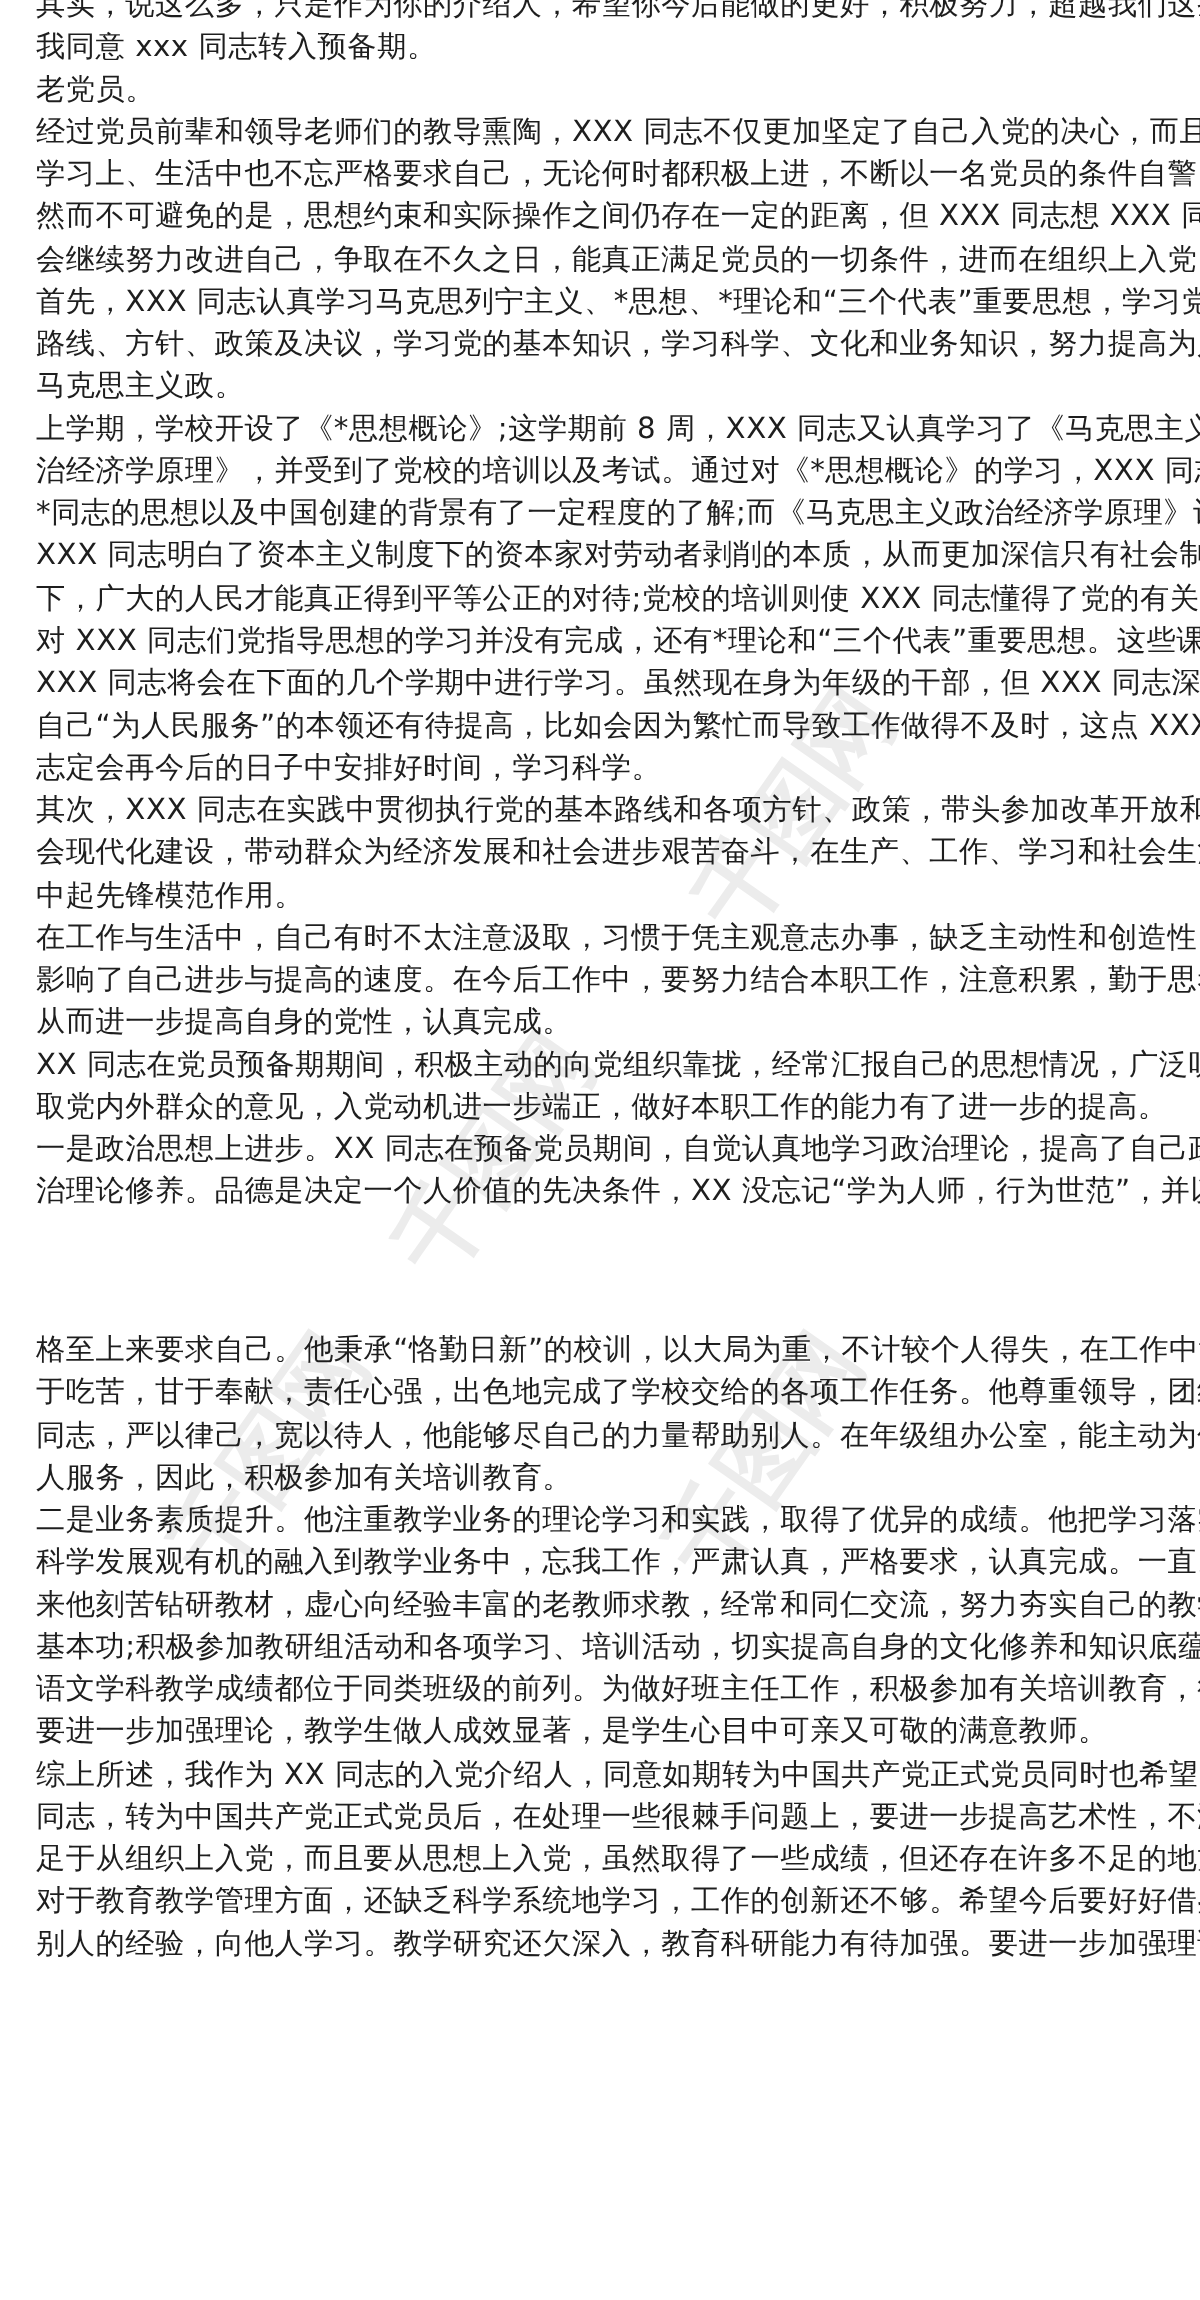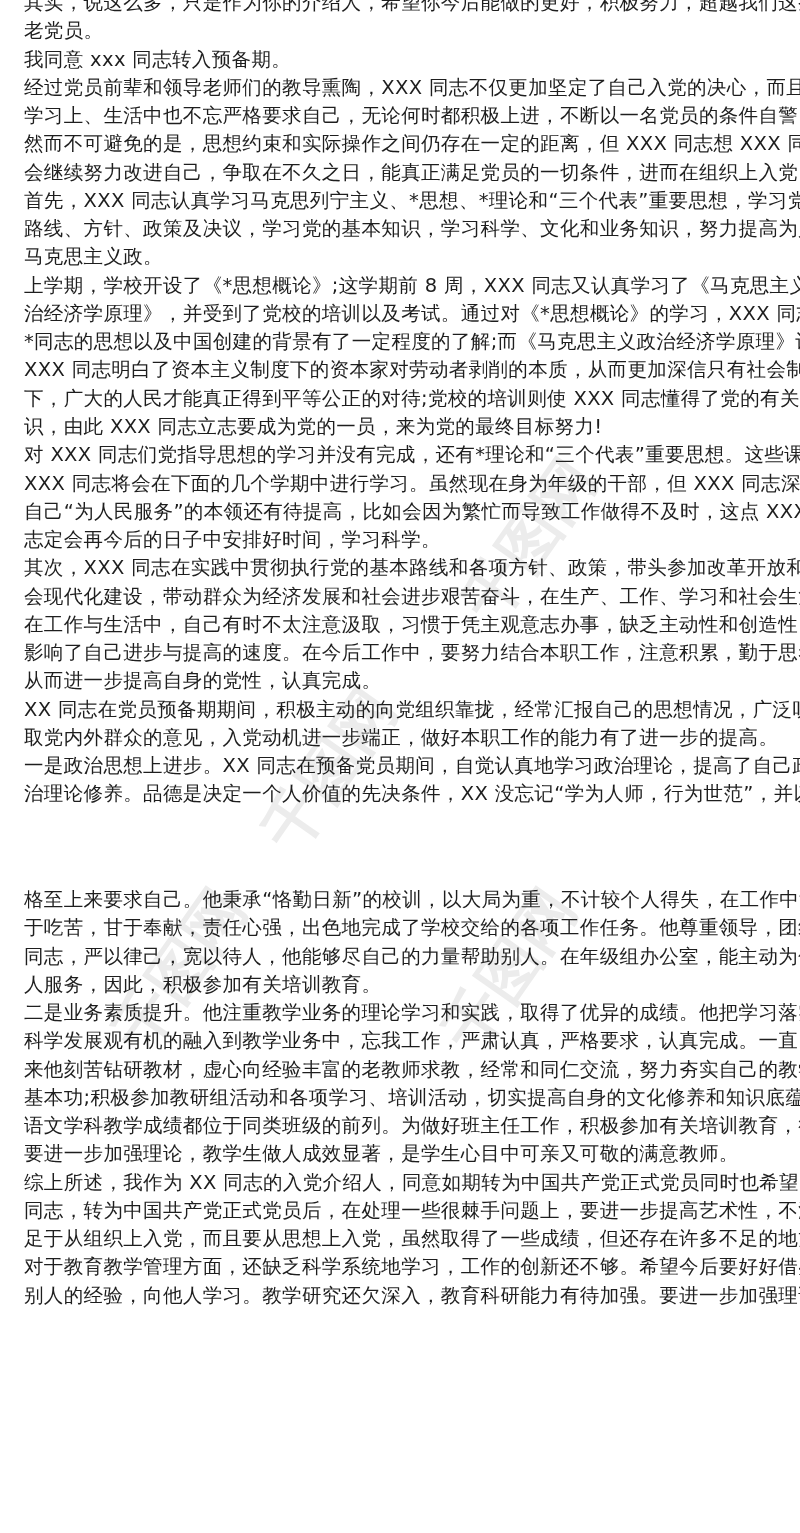--- a/index.html
+++ b/index.html
@@ -45,41 +45,41 @@
 </head>
 <body>
 
 <div class="watermark" style="left:440px; top:500px;">千图网</div>
 <div class="watermark" style="left:240px; top:730px;">千图网</div>
 <div class="watermark" style="left:90px; top:930px;">千图网</div>
 <div class="watermark" style="left:420px; top:930px;">千图网</div>
 
 <div id="page1" class="page-block">
   <div class="line">其实，说这么多，只是作为你的介绍人，希望你今后能做的更好，积极努力，超越我们这些</div>
+  <div class="line">我同意 xxx 同志转入预备期。</div>
   <div class="line">老党员。</div>
-  <div class="line">我同意 xxx 同志转入预备期。</div>
   <div class="line">经过党员前辈和领导老师们的教导熏陶，XXX 同志不仅更加坚定了自己入党的决心，而且在</div>
   <div class="line">学习上、生活中也不忘严格要求自己，无论何时都积极上进，不断以一名党员的条件自警。</div>
   <div class="line">然而不可避免的是，思想约束和实际操作之间仍存在一定的距离，但 XXX 同志想 XXX 同志</div>
   <div class="line">会继续努力改进自己，争取在不久之日，能真正满足党员的一切条件，进而在组织上入党。</div>
   <div class="line">首先，XXX 同志认真学习马克思列宁主义、*思想、*理论和“三个代表”重要思想，学习党的</div>
   <div class="line">路线、方针、政策及决议，学习党的基本知识，学习科学、文化和业务知识，努力提高为人</div>
   <div class="line">马克思主义政。</div>
   <div class="line">上学期，学校开设了《*思想概论》;这学期前 8 周，XXX 同志又认真学习了《马克思主义政</div>
   <div class="line">治经济学原理》，并受到了党校的培训以及考试。通过对《*思想概论》的学习，XXX 同志对</div>
   <div class="line">*同志的思想以及中国创建的背景有了一定程度的了解;而《马克思主义政治经济学原理》让</div>
   <div class="line">XXX 同志明白了资本主义制度下的资本家对劳动者剥削的本质，从而更加深信只有社会制度</div>
   <div class="line">下，广大的人民才能真正得到平等公正的对待;党校的培训则使 XXX 同志懂得了党的有关知</div>
-  <div class="line">识，由此 XXX 同志立志要成为党的一员，来为党的最终目标努力!</div>
   <div class="line">对 XXX 同志们党指导思想的学习并没有完成，还有*理论和“三个代表”重要思想。这些课程</div>
   <div class="line">XXX 同志将会在下面的几个学期中进行学习。虽然现在身为年级的干部，但 XXX 同志深知</div>
   <div class="line">自己“为人民服务”的本领还有待提高，比如会因为繁忙而导致工作做得不及时，这点 XXX 同</div>
   <div class="line">志定会再今后的日子中安排好时间，学习科学。</div>
   <div class="line">其次，XXX 同志在实践中贯彻执行党的基本路线和各项方针、政策，带头参加改革开放和社</div>
   <div class="line">会现代化建设，带动群众为经济发展和社会进步艰苦奋斗，在生产、工作、学习和社会生活</div>
+  <div class="line">中起先锋模范作用。</div>
   <div class="line">在工作与生活中，自己有时不太注意汲取，习惯于凭主观意志办事，缺乏主动性和创造性，</div>
   <div class="line">影响了自己进步与提高的速度。在今后工作中，要努力结合本职工作，注意积累，勤于思考。</div>
   <div class="line">从而进一步提高自身的党性，认真完成。</div>
   <div class="line">XX 同志在党员预备期期间，积极主动的向党组织靠拢，经常汇报自己的思想情况，广泛听</div>
   <div class="line">取党内外群众的意见，入党动机进一步端正，做好本职工作的能力有了进一步的提高。</div>
   <div class="line">一是政治思想上进步。XX 同志在预备党员期间，自觉认真地学习政治理论，提高了自己政</div>
   <div class="line">治理论修养。品德是决定一个人价值的先决条件，XX 没忘记“学为人师，行为世范”，并以品</div>
 </div>
 
 <div id="page2" class="page-block">

